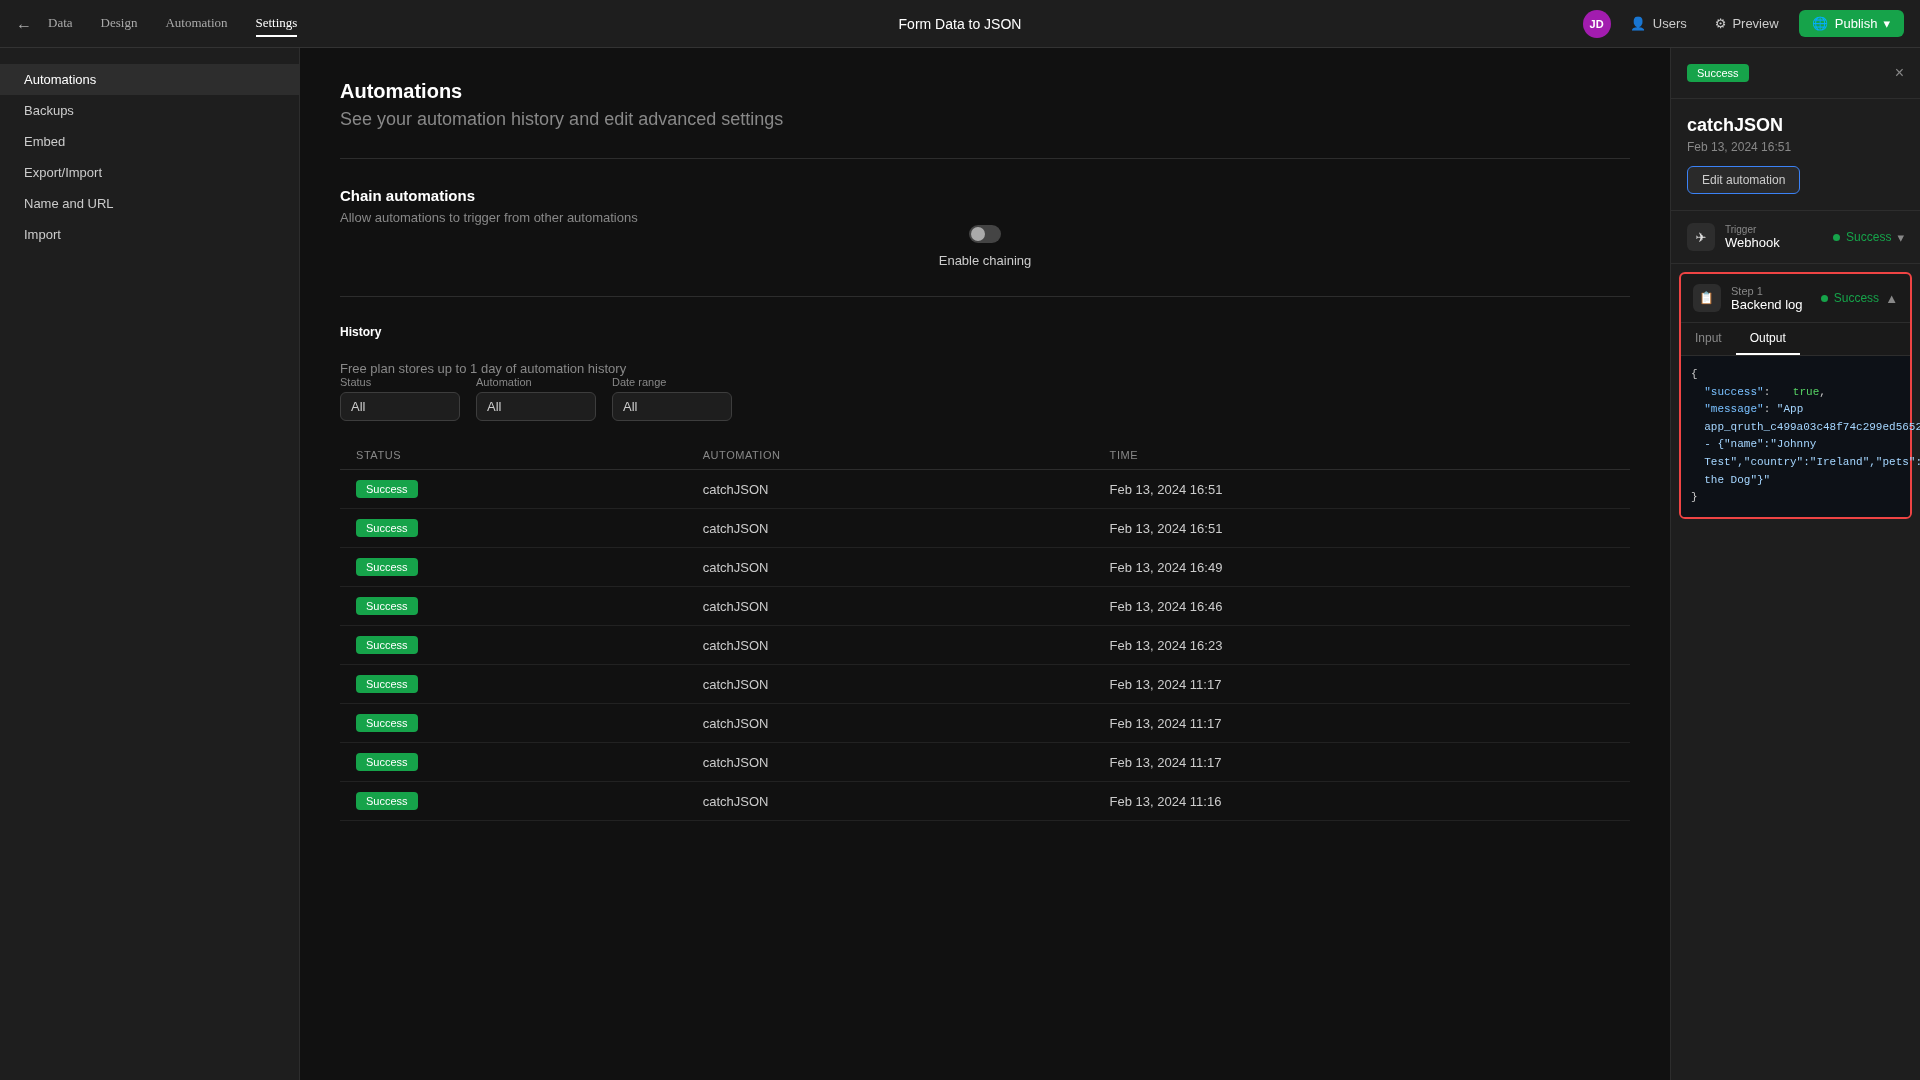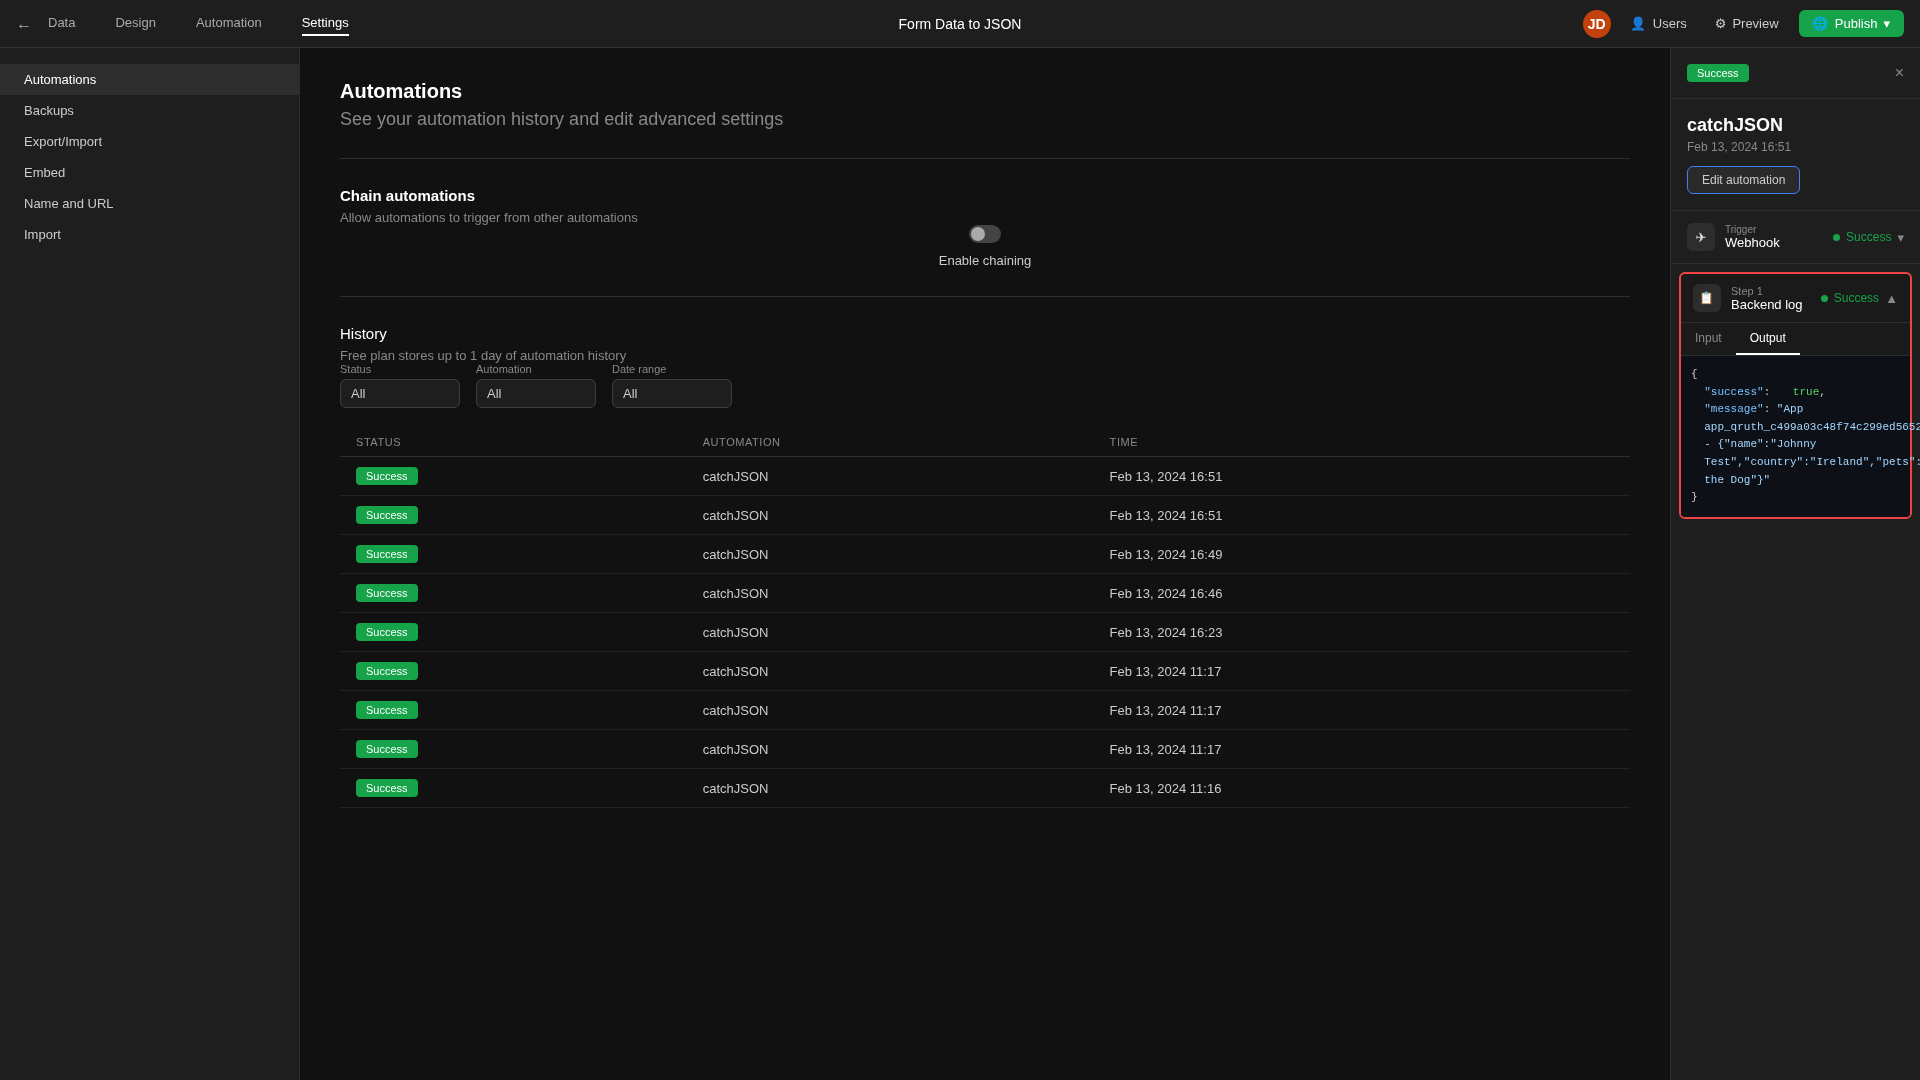--- a/index.html
+++ b/index.html
@@ -4,26 +4,26 @@
   <style>
     * { box-sizing: border-box; margin: 0; padding: 0; }
     body { font-family: -apple-system, BlinkMacSystemFont, 'Segoe UI', sans-serif; background: #1a1a1a; color: #e0e0e0; height: 1080px; width: 1920px; overflow: hidden; font-size: 13px; }
 
     
     .top-nav {
       display: flex; align-items: center; height: 48px; background: #1e1e1e;
       border-bottom: 1px solid #333; padding: 0 16px; position: relative;
     }
     .nav-back { color: #aaa; cursor: pointer; margin-right: 16px; font-size: 16px; }
-    .nav-items { display: flex; gap: 40px; }
+    .nav-items { display: flex; gap: 28px; font-family: Liberation Serif, serif; }
     .nav-item { color: #aaa; cursor: pointer; font-size: 13px; padding: 4px 0; }
     .nav-item.active { color: #fff; border-bottom: 2px solid #fff; }
     .nav-title { position: absolute; left: 50%; transform: translateX(-50%); color: #fff; font-size: 14px; font-weight: 500; }
     .nav-right { margin-left: auto; display: flex; align-items: center; gap: 12px; }
-    .avatar { width: 28px; height: 28px; background: #c2410c; border-radius: 50%; display: flex; align-items: center; justify-content: center; font-size: 14px; font-weight: 600; color: #fff; }
+    .avatar { width: 28px; height: 28px; background: #a21caf; border-radius: 50%; display: flex; align-items: center; justify-content: center; font-size: 11px; font-weight: 600; color: #fff; }
     .nav-btn { display: flex; align-items: center; gap: 6px; color: #ccc; cursor: pointer; font-size: 13px; padding: 4px 8px; border-radius: 4px; }
     .publish-btn { background: #16a34a; color: #fff; border: none; padding: 6px 14px; border-radius: 6px; cursor: pointer; font-size: 13px; display: flex; align-items: center; gap: 6px; }
 
     
     .main { display: flex; height: calc(1080px - 48px); }
 
     
     .sidebar { width: 300px; background: #1e1e1e; border-right: 1px solid #2d2d2d; padding: 16px 0; flex-shrink: 0; }
     .sidebar-item { padding: 8px 24px; cursor: pointer; font-size: 13px; color: #ccc; border-radius: 0; }
     .sidebar-item.active { background: #2d2d2d; color: #fff; font-weight: 500; }
@@ -35,21 +35,21 @@
     .section-sub { font-size: 18px; color: #888; margin-bottom: 24px; }
     .divider { border: none; border-top: 1px solid #2d2d2d; margin: 28px 0; }
 
     .chain-title { font-size: 15px; font-weight: 600; color: #fff; margin-bottom: 6px; }
     .chain-sub { font-size: 13px; color: #888; }
     .toggle-row { display: flex; align-items: center; gap: 10px; flex-direction: column; }
     .toggle { width: 32px; height: 18px; background: #444; border-radius: 9px; position: relative; cursor: pointer; flex-shrink: 0; }
     .toggle-knob { width: 14px; height: 14px; background: #aaa; border-radius: 50%; position: absolute; top: 2px; left: 2px; transition: left 0.2s; }
     .toggle-label { font-size: 13px; color: #ccc; }
 
-    .history-title { font-size: 15px; font-weight: 400; color: #fff; margin-bottom: 6px; }
+    .history-title { font-size: 12px; font-weight: 700; color: #fff; margin-bottom: 22px; }
     .history-sub { font-size: 13px; color: #888; }
 
     .filters { display: flex; gap: 16px; margin-bottom: 20px; }
     .filter-group { display: flex; flex-direction: column; gap: 4px; }
     .filter-label { font-size: 11px; color: #888; }
     .filter-select { background: #1e1e1e; border: 1px solid #3d3d3d; color: #ccc; padding: 6px 28px 6px 10px; border-radius: 6px; font-size: 13px; cursor: pointer; appearance: none; min-width: 120px; }
 
     
     .table { width: 100%; border-collapse: collapse; }
     .table th { text-align: left; font-size: 11px; color: #888; font-weight: 500; padding: 8px 16px; border-bottom: 1px solid #2d2d2d; letter-spacing: 0.05em; text-transform: uppercase; }
@@ -125,22 +125,22 @@
       <span>▾</span>
     </button>
   </div>
 </div>
 
 <div class="main">
 
   <div class="sidebar">
     <div class="sidebar-item active">Automations</div>
     <div class="sidebar-item">Backups</div>
+    <div class="sidebar-item">Embed</div>
     <div class="sidebar-item">Export/Import</div>
-    <div class="sidebar-item">Embed</div>
     <div class="sidebar-item">Name and URL</div>
     <div class="sidebar-item">Import</div>
   </div>
 
   <div class="content">
     <div class="section-title">Automations</div>
     <div class="section-sub">See your automation history and edit advanced settings</div>
     <hr class="divider">
 
     <div class="chain-title">Chain automations</div>

